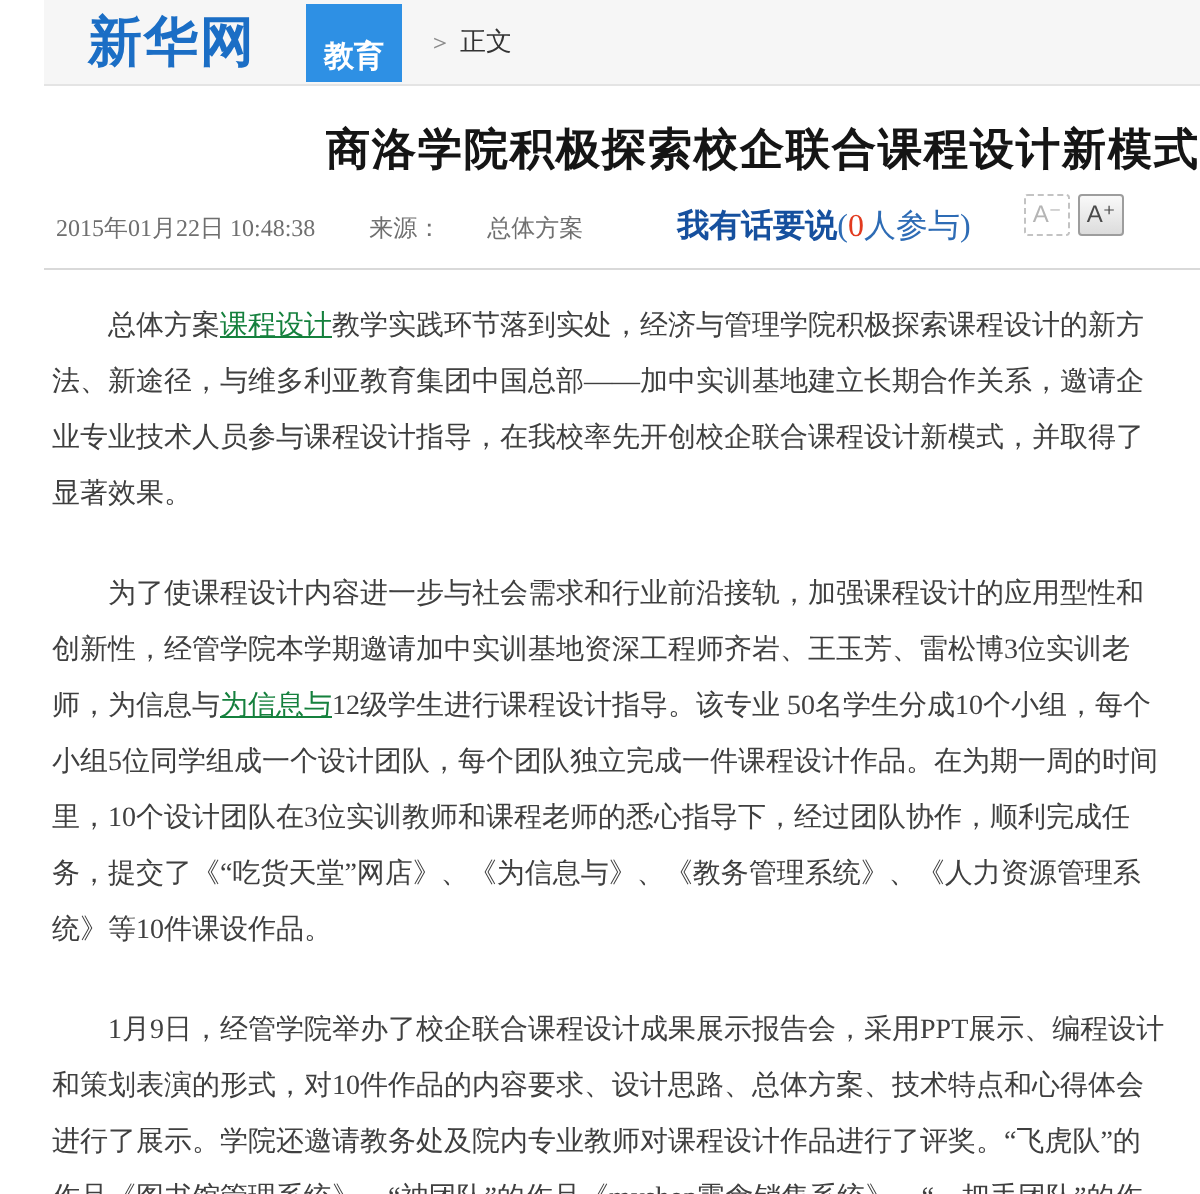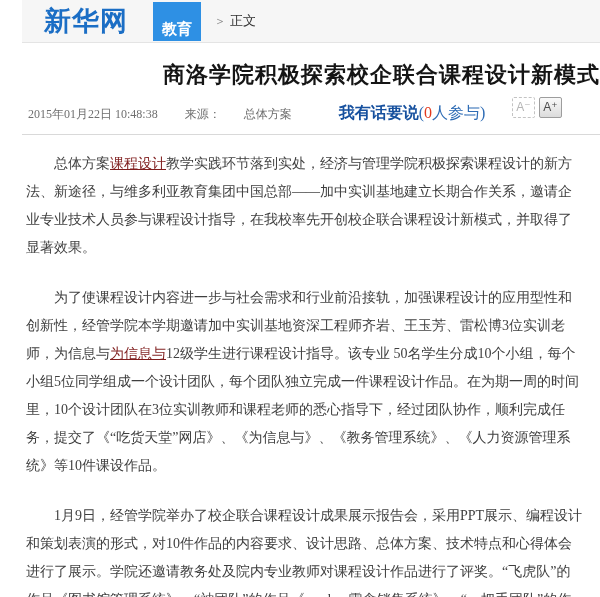--- a/index.html
+++ b/index.html
@@ -88,21 +88,21 @@
   }
 
   
   .article-body {
     padding: 15px 16px 0 4px;
     font-size: 14px;
     line-height: 28px;
     color: #3f3f3f;
   }
   .article-body p { margin: 0 0 22px; text-indent: 2em; }
-  .inline-link { color: #7f1d1d; }
+  .inline-link { color: #15803d; }
 </style>
 </head>
 <body>
 
 <div class="page">
 
   <div class="site-header">
     <a class="logo">新华网</a>
     <a class="channel-badge">教育</a>
     <span class="breadcrumb"><span class="chev">＞</span><span>正文</span></span>

